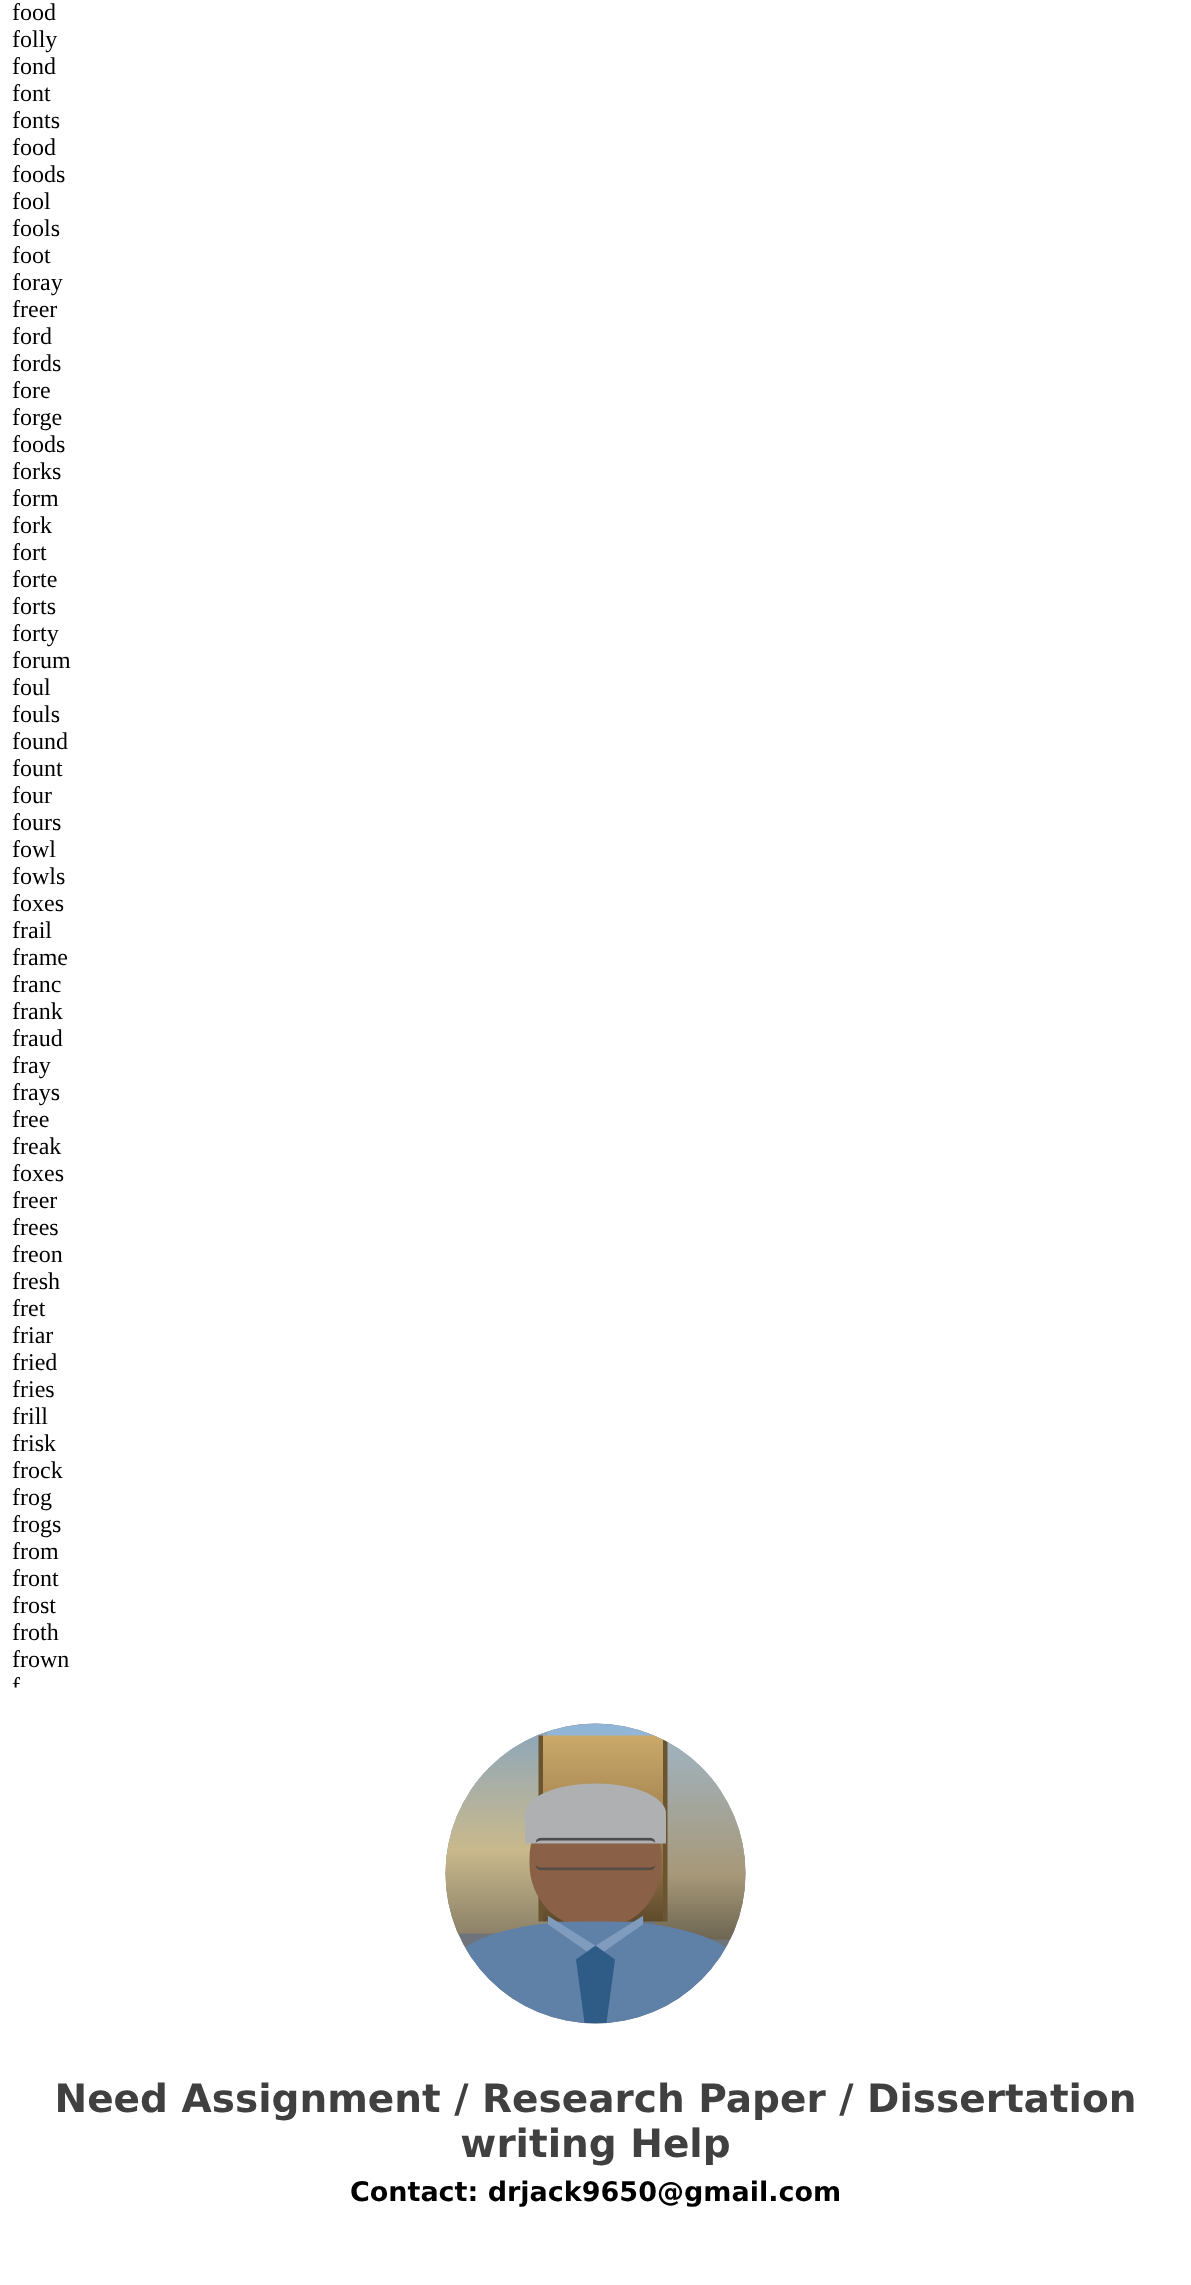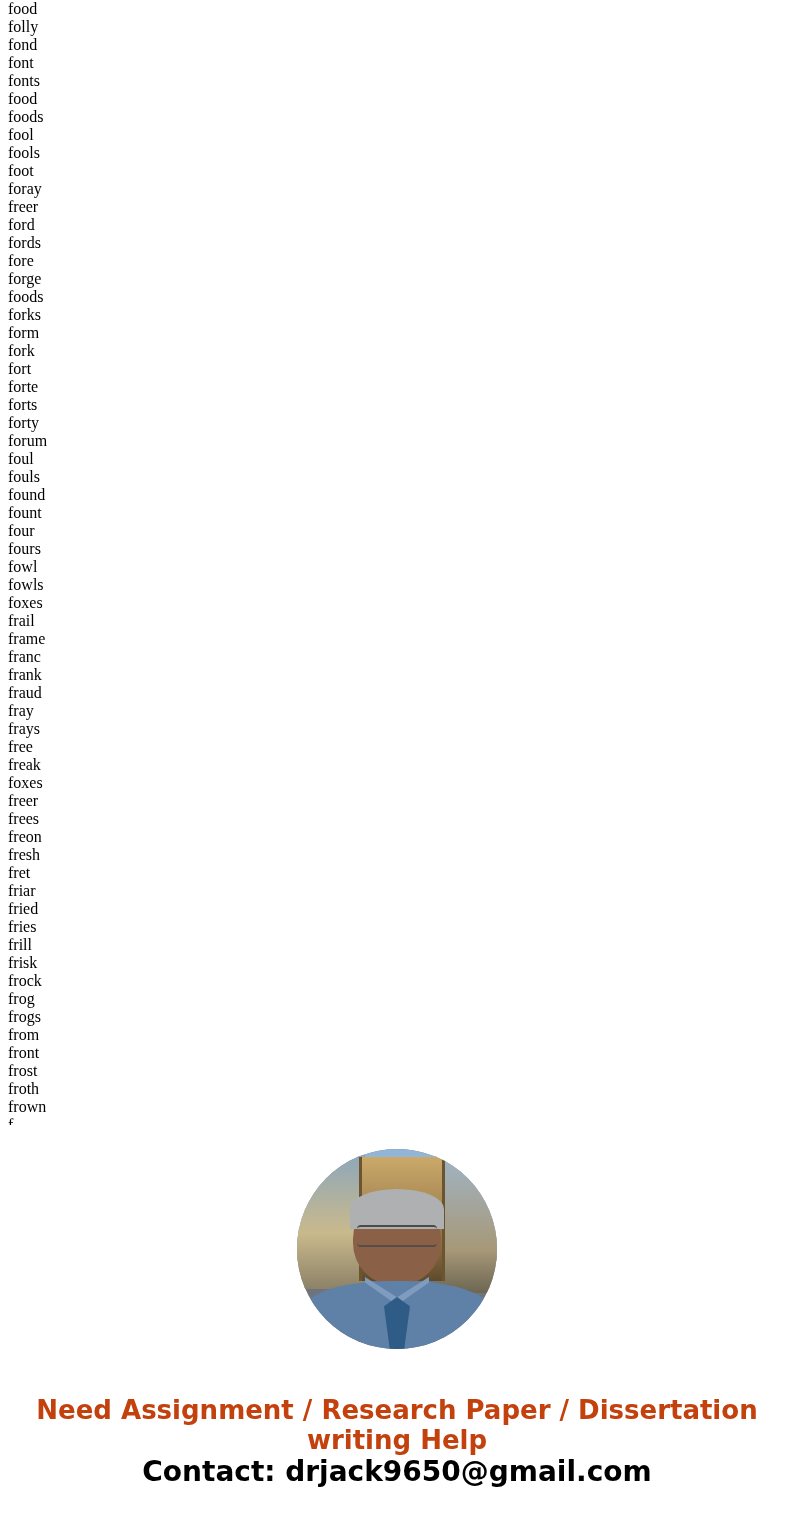--- a/index.html
+++ b/index.html
@@ -127,33 +127,33 @@
     position: absolute;
     left: 50%;
     bottom: 22%;
     transform: translateX(-50%);
     width: 32%;
     height: 14%;
     background: #7f9cbe;
     clip-path: polygon(0 0, 50% 72%, 100% 0, 100% 20%, 50% 100%, 0 20%);
   }
   .promo-lines {
-    margin-top: 46px;
+    margin-top: 36px;
     font-family: "DejaVu Sans", sans-serif;
     font-weight: bold;
     font-size: 26px;
     line-height: 30px;
-    color: #c2410c;
+    color: #404040;
     padding: 0 16px;
   }
   .promo-contact {
     margin-top: 2px;
     font-family: "DejaVu Sans", sans-serif;
     font-weight: bold;
-    font-size: 28px;
+    font-size: 18px;
     line-height: 30px;
   }
 </style>
 </head>
 <body>
 
 <ul class="word-list">
   <li>food</li>
   <li>folly</li>
   <li>fond</li>

